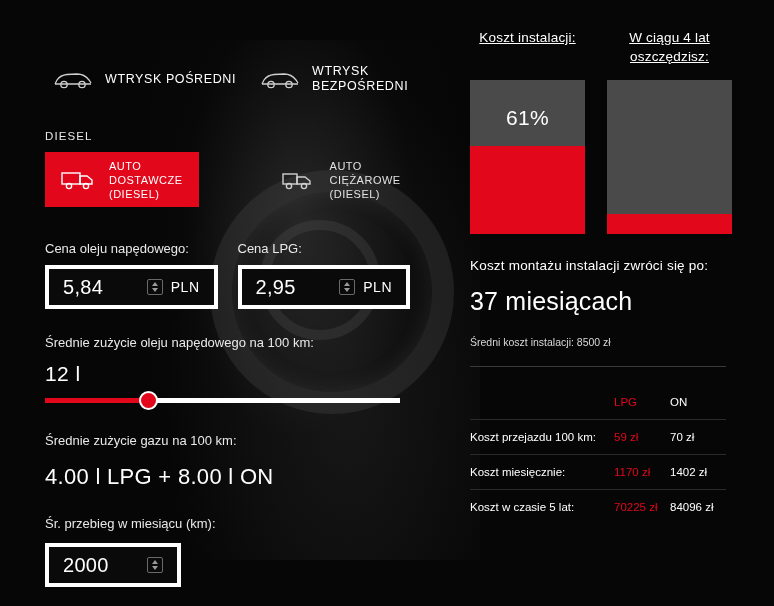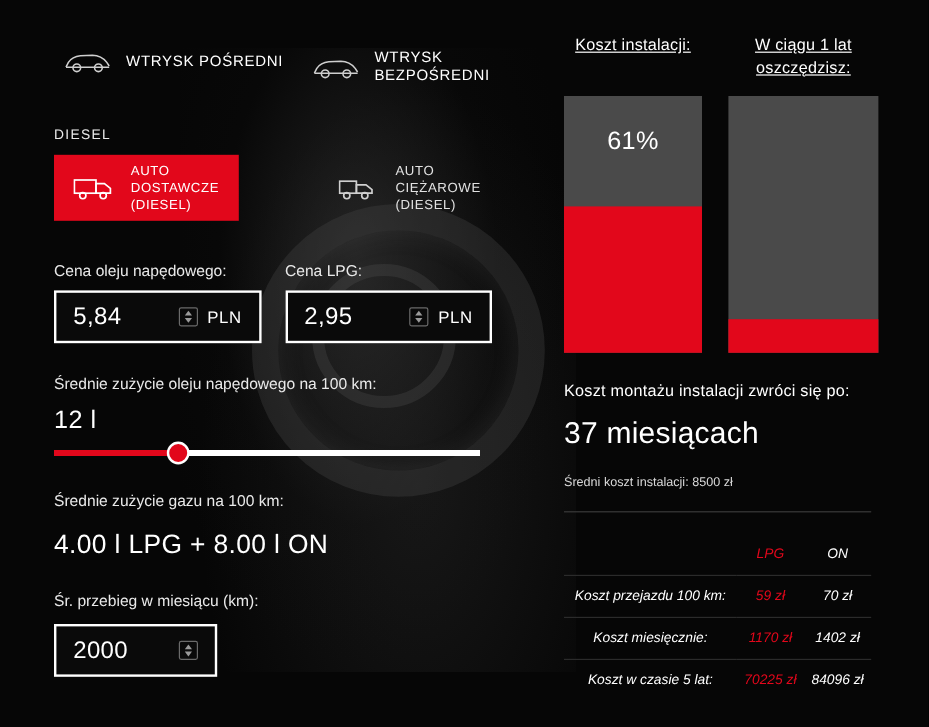--- a/index.html
+++ b/index.html
@@ -66,22 +66,22 @@
   .right {
     position: absolute;
     left: 450px; top: 0;
     width: 324px; height: 606px;
     padding: 28px 25px 0 20px;
   }
 
   
   .veh-row {
     display: flex;
-    align-items: flex-start;
-    margin-top: 5px;
+    align-items: center;
+    margin-top: 28px;
   }
   .veh-opt {
     display: flex;
     align-items: center;
     gap: 12px;
     padding: 6px 8px;
   }
   .veh-opt .lbl {
     font-size: 12.5px;
     letter-spacing: 0.6px;
@@ -137,21 +137,21 @@
   .fields-row {
     display: flex;
     gap: 20px;
     margin-top: 34px;
   }
   .field-col { width: 183px; }
   .input-box {
     display: flex;
     align-items: center;
     justify-content: space-between;
-    border: 2px solid #ffffff;
+    border: 4px solid #ffffff;
     background: #0a0a0a;
     height: 44px;
     padding: 0 14px;
   }
   .input-box .val {
     font-size: 20px;
     color: #ffffff;
     letter-spacing: 0.3px;
   }
   .input-box .unit {
@@ -238,21 +238,21 @@
   .r-head.wide { width: 125px; }
   .bars {
     display: flex;
     gap: 22px;
     margin-top: 14px;
     align-items: flex-end;
   }
   .bar {
     position: relative;
     width: 115px;
-    height: 214px;
+    height: 154px;
     background: #4a4a4a;
   }
   .bar.wide { width: 125px; }
   .bar .fill {
     position: absolute;
     left: 0; bottom: 0;
     width: 100%;
     background: #e2071b;
   }
   .bar .bartext {
@@ -290,25 +290,24 @@
     width: 256px;
   }
 
   table.cmp {
     margin-top: 18px;
     border-collapse: collapse;
     width: 256px;
     font-size: 11.5px;
   }
   table.cmp th, table.cmp td {
-    text-align: center;
+    text-align: left;
     padding: 11px 0;
     font-weight: normal;
     color: #ffffff;
-    font-style: italic;
   }
   table.cmp th.lpg, table.cmp td.lpg { color: #e2071b; width: 56px; }
   table.cmp th.on, table.cmp td.on { width: 56px; }
   table.cmp th.empty, table.cmp td.lbl { width: 144px; color: #ffffff; }
   table.cmp tbody tr { border-top: 1px solid #2b2b2b; }
 </style>
 </head>
 <body>
 
 <div class="page">
@@ -406,21 +405,21 @@
       <div class="input-box mileage-box">
         <span class="val">2000</span>
         <span class="spinner" style="margin-right:0;"></span>
       </div>
     </div>
   </div>
 
   <div class="right">
     <div class="r-heads">
       <div class="r-head">Koszt instalacji:</div>
-      <div class="r-head wide">W ciągu 1 lat oszczędzisz:</div>
+      <div class="r-head wide">W ciągu 4 lat oszczędzisz:</div>
     </div>
 
     <div class="bars">
       <div class="bar">
         <div class="fill" id="fill0" style="height: 57%; background: rgb(226, 7, 27);"></div>
         <div class="bartext">61%</div>
       </div>
       <div class="bar wide">
         <div class="fill" id="fill1" style="height: 13%; background: rgb(226, 7, 27);"></div>
       </div>

